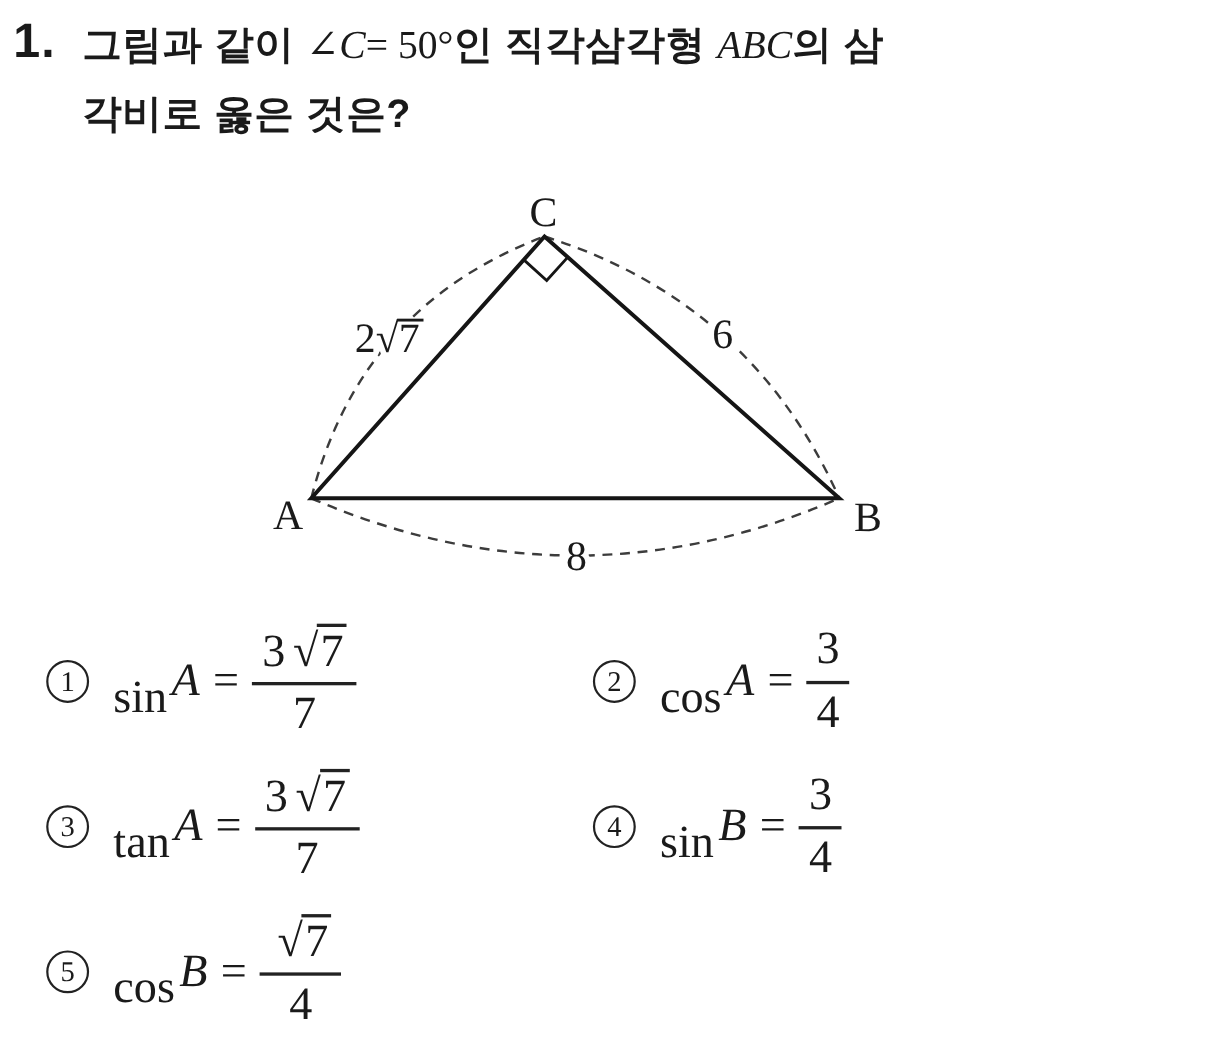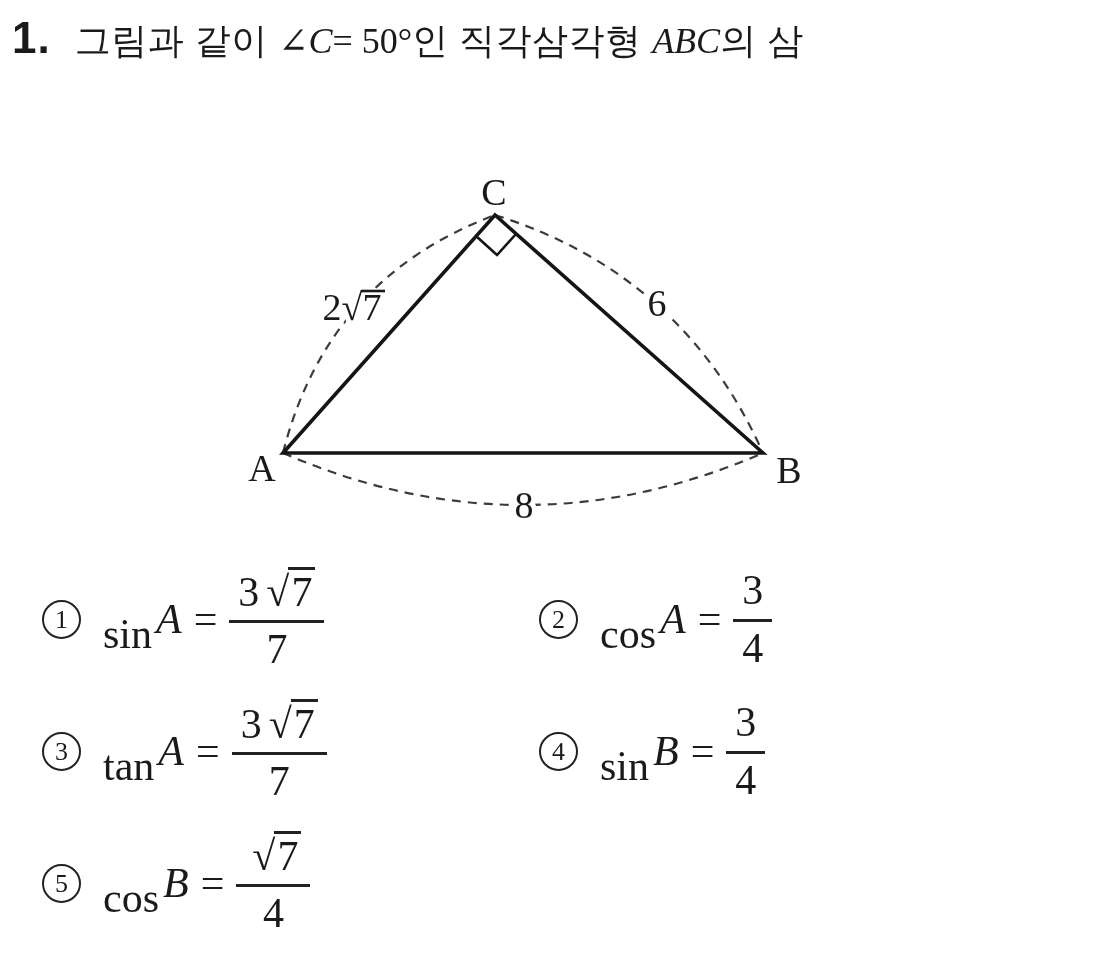--- a/index.html
+++ b/index.html
@@ -12,21 +12,21 @@
     font-family:"Liberation Serif","DejaVu Serif",serif;
   }
   
   .qheader{position:absolute;top:10px;left:12px;display:flex;align-items:flex-start;width:1075px;}
   .qnum{
     font-family:"Liberation Sans","DejaVu Sans",sans-serif;
     font-weight:800;font-size:44px;line-height:1;
     margin-right:24px;margin-top:6px;letter-spacing:1px;
   }
   .qtext{font-size:36px;line-height:62px;}
-  .kr{font-family:"Liberation Sans","DejaVu Sans",sans-serif;font-weight:400;letter-spacing:.5px;}
+  .kr{font-family:"Liberation Sans","DejaVu Sans",sans-serif;font-weight:700;letter-spacing:.5px;}
   .qmath{font-family:"Liberation Serif","DejaVu Serif","DejaVu Sans",serif;font-weight:400;}
   .qvar{font-family:"Liberation Serif","DejaVu Serif","DejaVu Sans",serif;font-weight:400;font-style:italic;}
   
   .figure{position:absolute;top:160px;left:0;}
   .tri{fill:none;stroke:#151515;stroke-width:3.6;stroke-linejoin:miter;}
   .dash{fill:none;stroke:#3c3c3c;stroke-width:2.2;stroke-dasharray:9 7;}
   .ra{fill:none;stroke:#151515;stroke-width:2.6;}
   .vlabel,.slabel{
     font-family:"Liberation Serif","DejaVu Serif","DejaVu Sans",serif;
     font-size:38px;fill:#1a1a1a;text-anchor:middle;
@@ -60,20 +60,23 @@
 </head>
 <body>
 
 <div class="page">
 
   <div class="qheader">
     <span class="qnum">1.</span>
     <div class="qtext">
       <div>
         <span class="kr">그림과 같이 </span><span class="qmath">∠</span><span class="qvar">C</span><span class="qmath">= 50°</span><span class="kr">인 직각삼각형 </span><span class="qvar">ABC</span><span class="kr">의 삼</span>
+      </div>
+      <div>
+        <span class="kr">각비로 옳은 것은?</span>
       </div>
     </div>
   </div>
 
   <svg class="figure" width="1099" height="395" viewBox="0 0 1099 395">
     <path class="dash" d="M283,293 Q327,118 495,55"></path>
     <path class="dash" d="M495,55 Q683,114 763,293"></path>
     <path class="dash" d="M283,293 Q523,397 763,293"></path>
     <polygon class="tri" points="283,293 763,293 495,55"></polygon>
     <polyline class="ra" points="476,76 497,95 516,74"></polyline>

